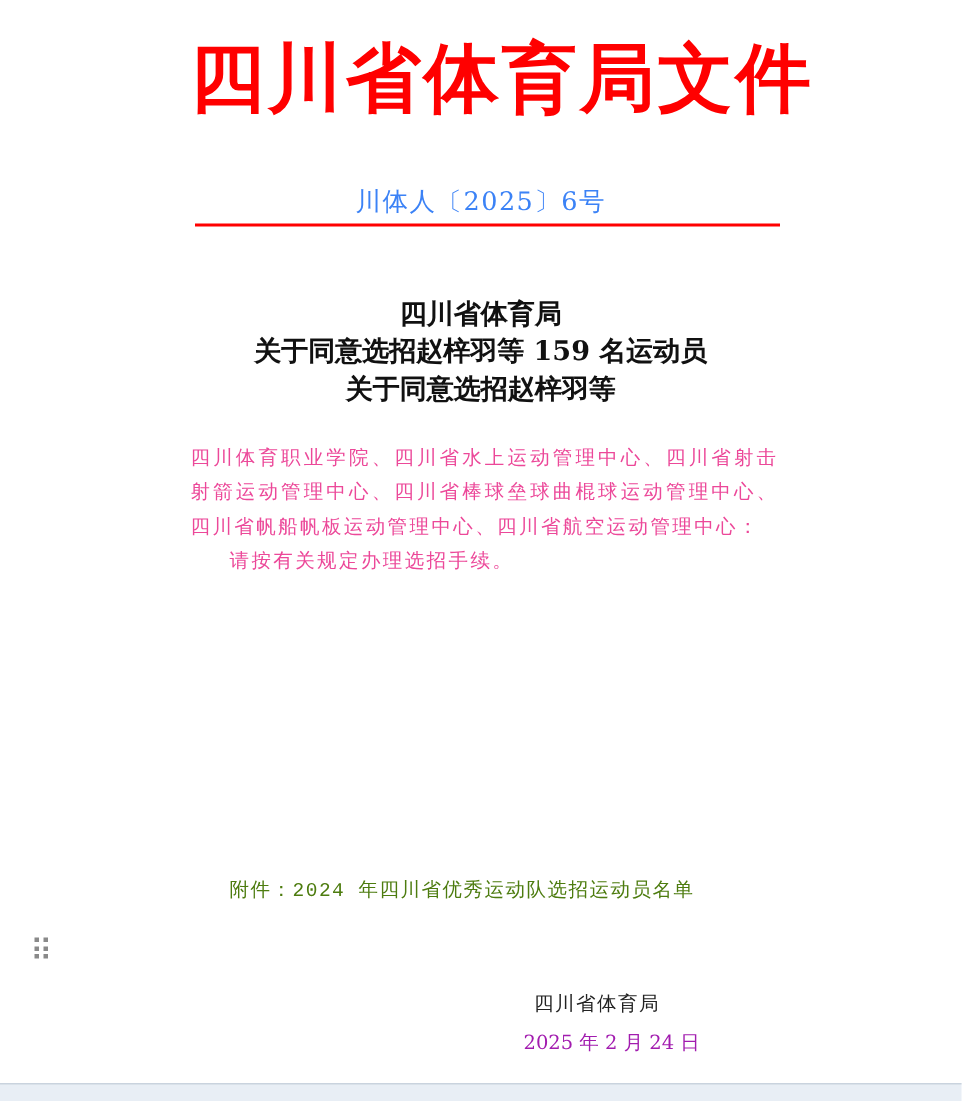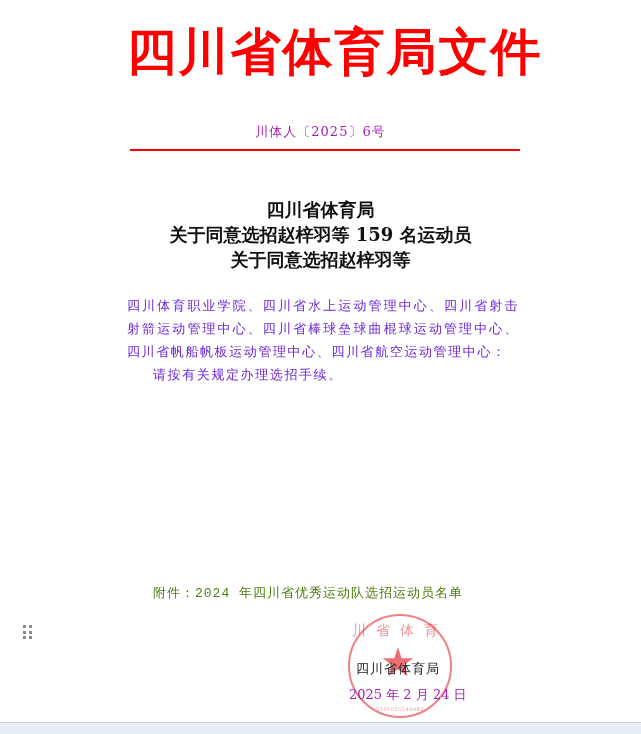--- a/index.html
+++ b/index.html
@@ -33,22 +33,22 @@
       color: #ff0000;
       letter-spacing: 2px;
       line-height: 60px;
       padding-left: 28px;
     }
     .doc-number {
       position: absolute;
       left: 0; right: 0;
       top: 123px;
       text-align: center;
-      font-size: 13px;
-      color: #a21caf;
+      font-size: 17px;
+      color: #3b82f6;
       letter-spacing: 1px;
     }
     .red-rule {
       position: absolute;
       left: 130px;
       width: 390px;
       top: 149px;
       height: 2px;
       background: #ff0000;
     }
@@ -62,21 +62,21 @@
       color: #111111;
       line-height: 25px;
     }
     .body-text {
       position: absolute;
       left: 127px;
       width: 392px;
       top: 294px;
       font-size: 13px;
       line-height: 23px;
-      color: #6d28d9;
+      color: #ec4899;
       letter-spacing: 1.6px;
       text-align: justify;
     }
     .body-text p {
       margin: 0;
     }
     .indent {
       text-indent: 2em;
     }
     .attachment {
@@ -186,25 +186,20 @@
     <div>关于同意选招赵梓羽等</div>
   </div>
 
   <div class="body-text">
     <p>四川体育职业学院、四川省水上运动管理中心、四川省射击射箭运动管理中心、四川省棒球垒球曲棍球运动管理中心、四川省帆船帆板运动管理中心、四川省航空运动管理中心：</p>
     <p class="indent">请按有关规定办理选招手续。</p>
   </div>
 
   <div class="attachment">附件：2024 年四川省优秀运动队选招运动员名单</div>
 
-  <div class="stamp">
-    <div class="arc-text">川省体育</div>
-    <div class="star">★</div>
-    <div class="code">5101055249982</div>
-  </div>
 
   <div class="signer">四川省体育局</div>
   <div class="sign-date">2025 年 2 月 24 日</div>
 
   <div class="drag-handle">
     <span></span>
     <span></span>
     <span></span>
     <span></span>
     <span></span>

